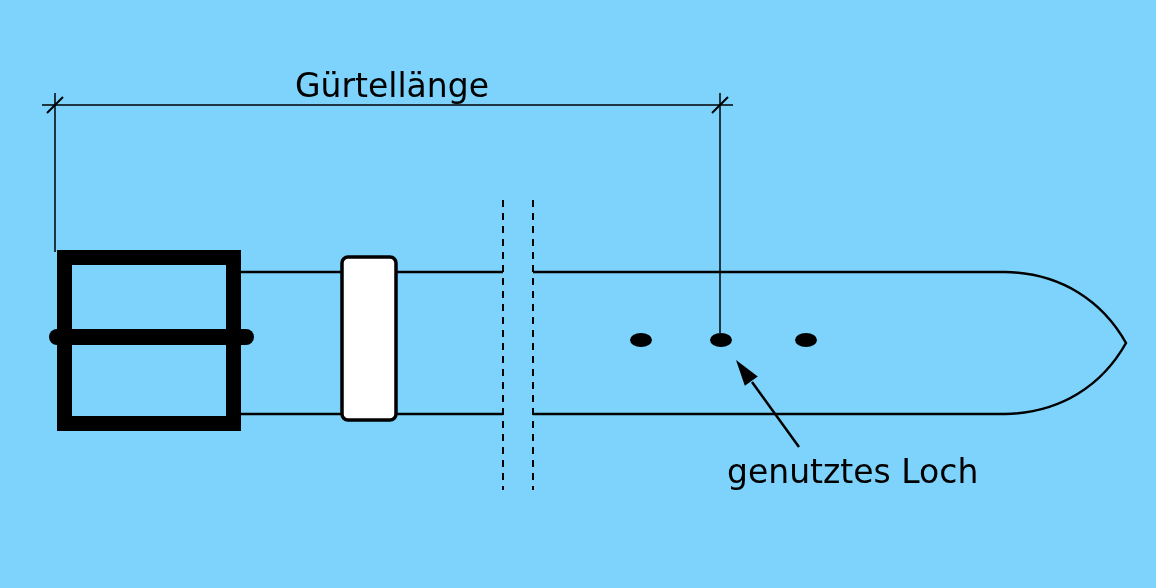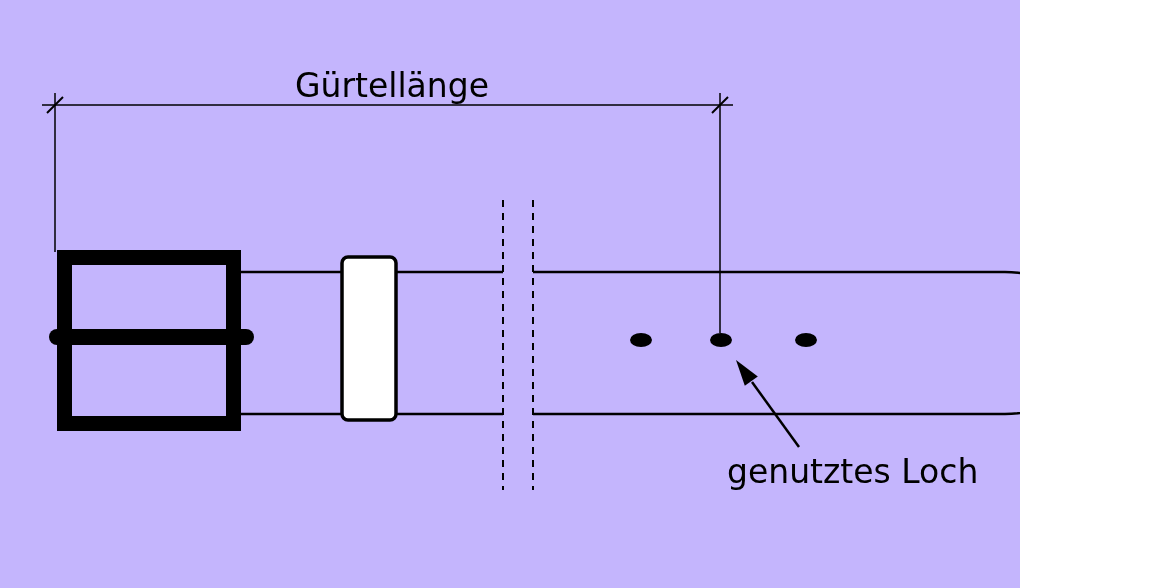--- a/index.html
+++ b/index.html
@@ -3,23 +3,23 @@
 <meta charset="utf-8">
 <style>
   html, body {
     margin: 0;
     padding: 0;
     background: #ffffff;
     font-family: "DejaVu Sans", sans-serif;
   }
   .canvas {
     position: relative;
-    width: 1020px;
+    width: 1156px;
     height: 588px;
-    background: #c4b5fd;
+    background: #7dd3fc;
     overflow: hidden;
   }
   svg { display: block; }
   .thin-line   { stroke: #000; stroke-width: 1.5; fill: none; }
   .tick        { stroke: #000; stroke-width: 2;   fill: none; }
   .belt-line   { stroke: #000; stroke-width: 2.5; fill: none; }
   .buckle-frame{ stroke: #000; stroke-width: 15;  fill: none; }
   .prong       { stroke: #000; stroke-width: 16;  fill: none; stroke-linecap: round; }
   .keeper      { stroke: #000; stroke-width: 3.5; fill: #ffffff; }
   .break-line  { stroke: #000; stroke-width: 2;   fill: none; stroke-dasharray: 7 6; }

